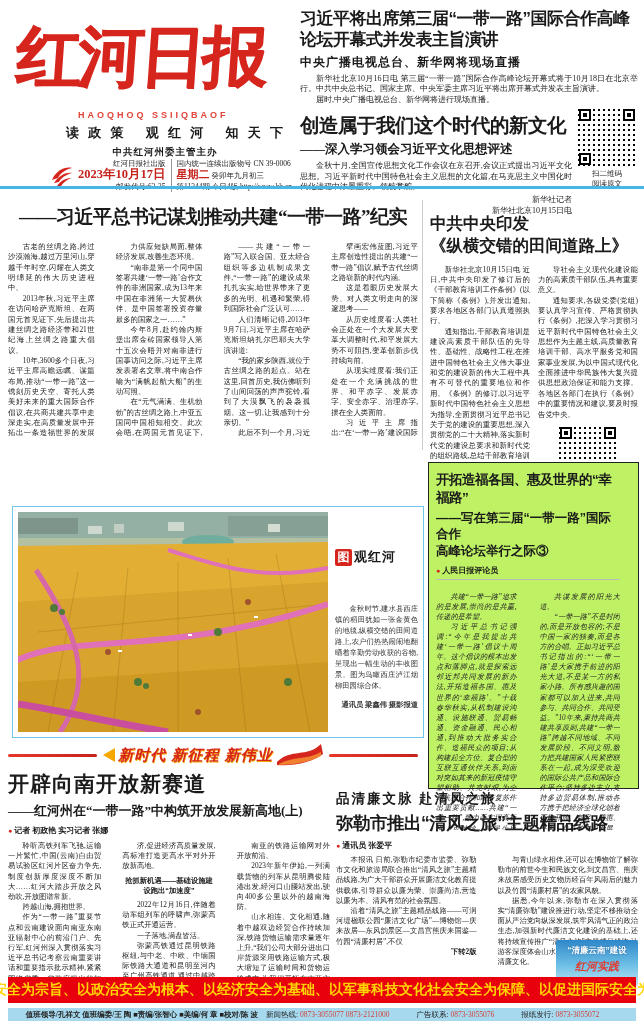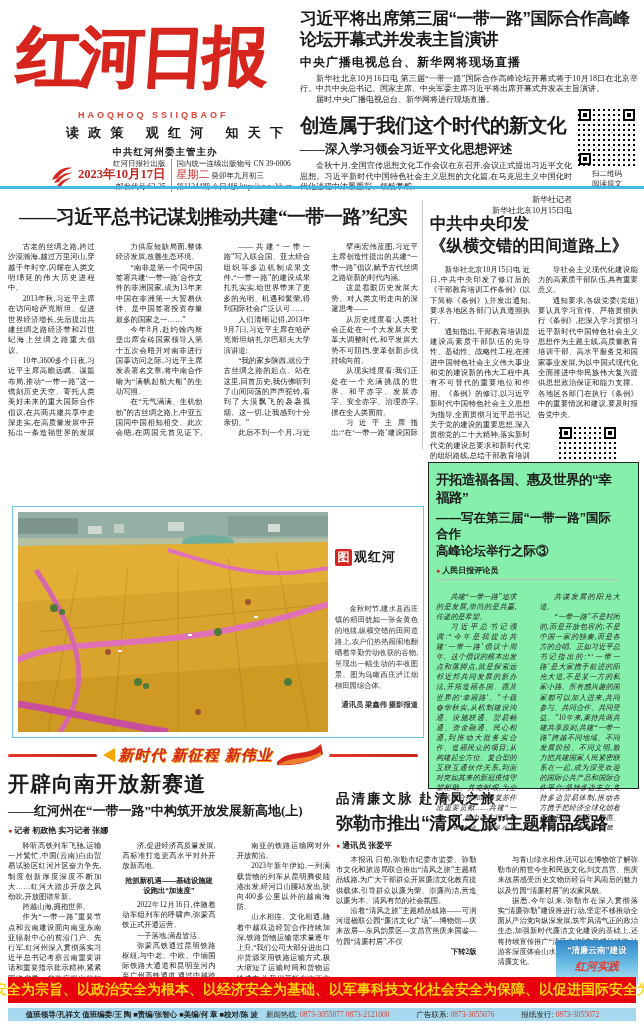--- a/index.html
+++ b/index.html
@@ -23,21 +23,21 @@
   .slogan { position:absolute; left:66px; top:124px; width:220px;
     font-weight:bold; font-size:13px; letter-spacing:3px; display:flex; justify-content:space-between; }
   .organizer { position:absolute; left:0; top:146px; width:330px; text-align:center;
     font-size:9.5px; font-weight:bold; letter-spacing:1px; }
   .pubblock { position:absolute; left:48px; top:159px; width:282px; display:flex; align-items:center; }
   .bird { width:26px; height:26px; margin-right:4px; flex:0 0 auto; }
   .pubcols { flex:1; display:flex; font-size:7.5px; line-height:1.25; color:#222; }
   .pubcol-l { text-align:right; padding-right:5px; border-right:1px solid #999; }
   .pubcol-r { padding-left:5px; }
   .pub-date { color:#c5231c; font-weight:bold; font-size:12.5px; line-height:1.1; }
-  .pub-week { color:#c5231c; font-weight:normal; font-size:11px; }
+  .pub-week { color:#c5231c; font-weight:bold; font-size:11px; }
   .cyan-rule { position:absolute; left:0; top:186px; width:644px; height:3px; background:#45b6e6; }
   
   .topright { position:absolute; left:300px; top:8px; width:338px; }
   .tr-h1 { font-family:"Liberation Sans", sans-serif; font-weight:900; font-size:17px; line-height:1.25; letter-spacing:-0.5px; }
   .tr-sub1 { font-weight:bold; font-size:12px; margin-top:3px; letter-spacing:1px; }
   .tr-body { font-size:8px; line-height:1.35; text-align:justify; margin-top:3px; color:#222; }
   .tr-body p { text-indent:2em; }
   .tr-h2 { font-family:"Liberation Sans", sans-serif; font-weight:900; font-size:19.5px; margin-top:6px; width:272px; letter-spacing:-0.5px; }
   .tr-sub2 { font-weight:bold; font-size:12.5px; margin-top:2px; width:272px; }
   .tr-body2 { width:272px; }
@@ -66,21 +66,21 @@
   .main-cols .col { height:196px; }
   .vrule { position:absolute; left:422px; top:200px; width:1px; height:250px; background:#ccc; }
   
   .reg-art { position:absolute; left:430px; top:212px; width:208px; }
   .reg-h { font-family:"Liberation Sans", sans-serif; font-weight:900; font-size:16.5px; line-height:1.35; text-align:left; }
   .reg-cols { display:flex; gap:8px; margin-top:8px; }
   .reg-cols .col { height:230px; }
   .reg-qr { margin-top:6px; }
   
   .combox { position:absolute; left:428px; top:462px; width:211px; height:327px;
-    border:1.5px solid #222; padding:8px 18px 6px 7px; background:#86efac; }
+    border:1.5px solid #222; padding:8px 18px 6px 7px; background:#bef264; }
   .com-h { font-family:"Liberation Sans", sans-serif; font-weight:900; font-size:13.5px; letter-spacing:-0.5px; }
   .com-sub { font-family:"Liberation Sans", sans-serif; font-weight:bold; font-size:12.5px; line-height:1.3; margin-top:3px; }
   .com-byline { font-size:8px; font-weight:bold; margin:6px 0 4px 0; border-bottom:1px solid #bbb; padding-bottom:3px; }
   .reddot { color:#d6251d; font-size:7px; }
   .com-cols { display:flex; gap:23px; }
   .com-cols .col { height:238px; font-style:italic; font-size:7.2px; }
   
   .photoframe { position:absolute; left:12px; top:506px; width:412px; height:232px;
     border:1px solid #6fc8ea; padding:5px; display:flex; }
   .photo { width:310px; height:220px; flex:0 0 auto; }
@@ -197,21 +197,21 @@
   </div>
 
   <div class="cyan-rule"></div>
   <div class="vrule"></div>
 
   <div class="main-art">
     <div class="main-sub">——习近平总书记谋划推动共建“一带一路”纪实</div>
     <div class="cols main-cols">
       <div class="col">
         <p>古老的丝绸之路,跨过沙漠瀚海,越过万里河山,穿越千年时空,闪耀在人类文明绵延的伟大历史进程中。</p>
-        <p>2013年秋,习近平主席在访问哈萨克斯坦、促进世界经济增长,先后提出共建丝绸之路经济带和21世纪海上丝绸之路重大倡议。</p>
+        <p>2013年秋,习近平主席在访问哈萨克斯坦、在两国元首见证下,先后提出共建丝绸之路经济带和21世纪海上丝绸之路重大倡议。</p>
         <p>10年,3600多个日夜,习近平主席高瞻远瞩、谋篇布局,推动“一带一路”这一镌刻历史天空、寄托人类美好未来的重大国际合作倡议,在共商共建共享中走深走实,在高质量发展中开拓出一条造福世界的发展繁荣之路,绘就共同构建人类命运共同体的壮美画卷。</p>
 
       </div>
       <div class="col">
         <p>力供应短缺局面,整体经济发展,改善生态环境。</p>
         <p>“南非是第一个同中国签署共建‘一带一路’合作文件的非洲国家,成为13年来中国在非洲第一大贸易伙伴、是中国签署投资存量最多的国家之一……”</p>
         <p>今年8月,赴约翰内斯堡出席金砖国家领导人第十五次会晤并对南非进行国事访问之际,习近平主席发表署名文章,将中南合作喻为“满帆起航大船”的生动写照。</p>
         <p>在“元气满满、生机勃勃”的古丝绸之路上,中亚五国同中国相知相交。此次会晤,在两国元首见证下,《中南关于共同推进“一带一路”合作的意向书》签署,展现更加广阔的发展前景。</p>
 
       </div>

